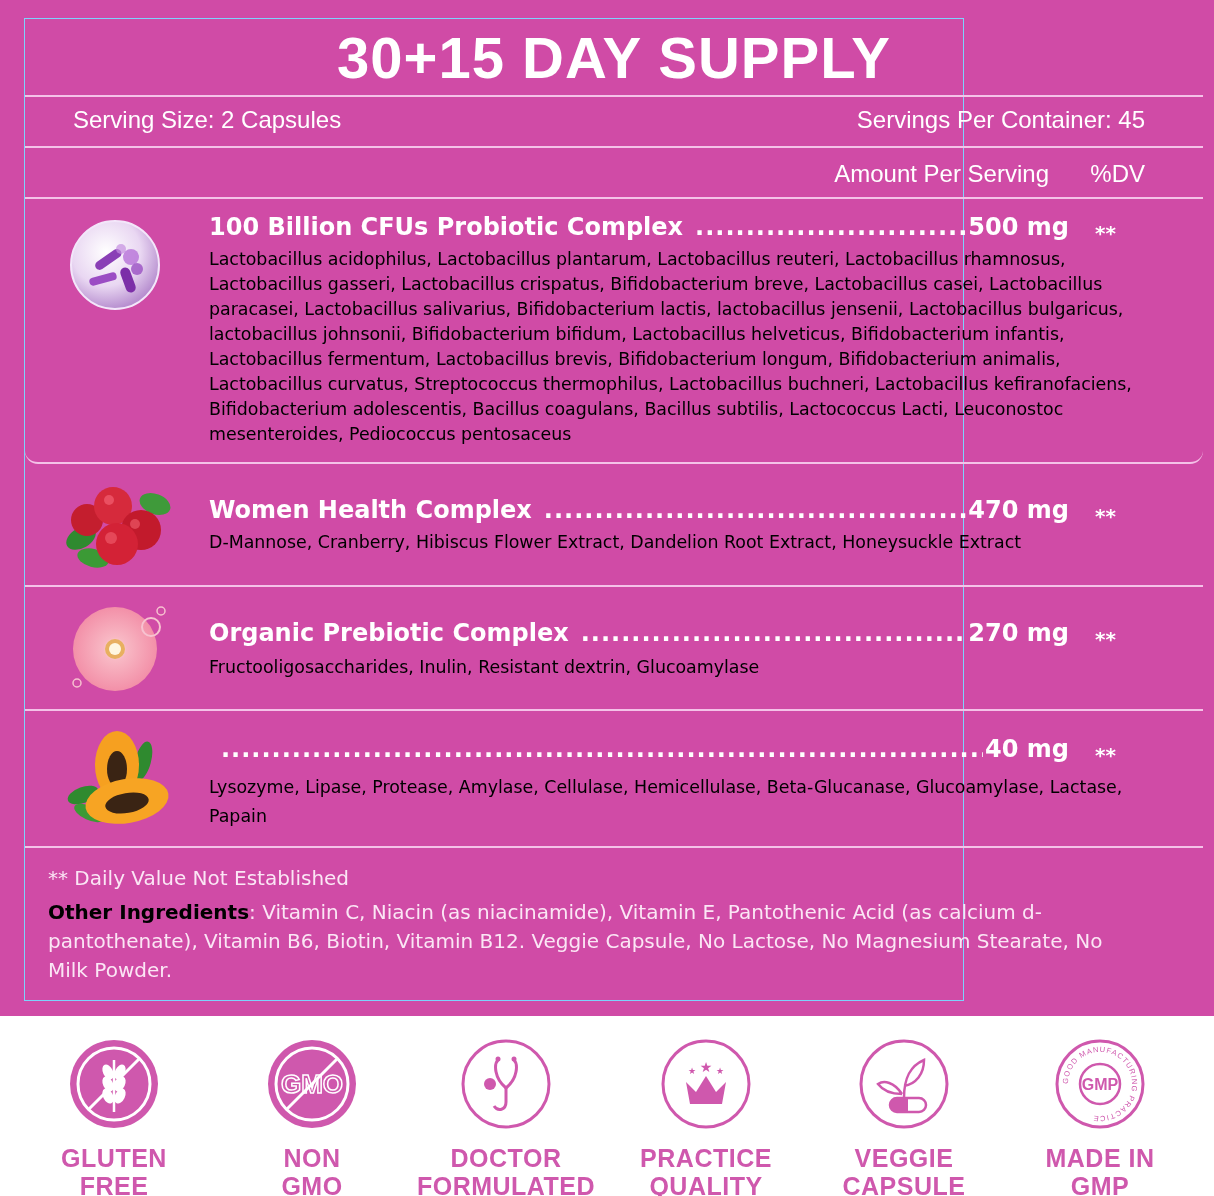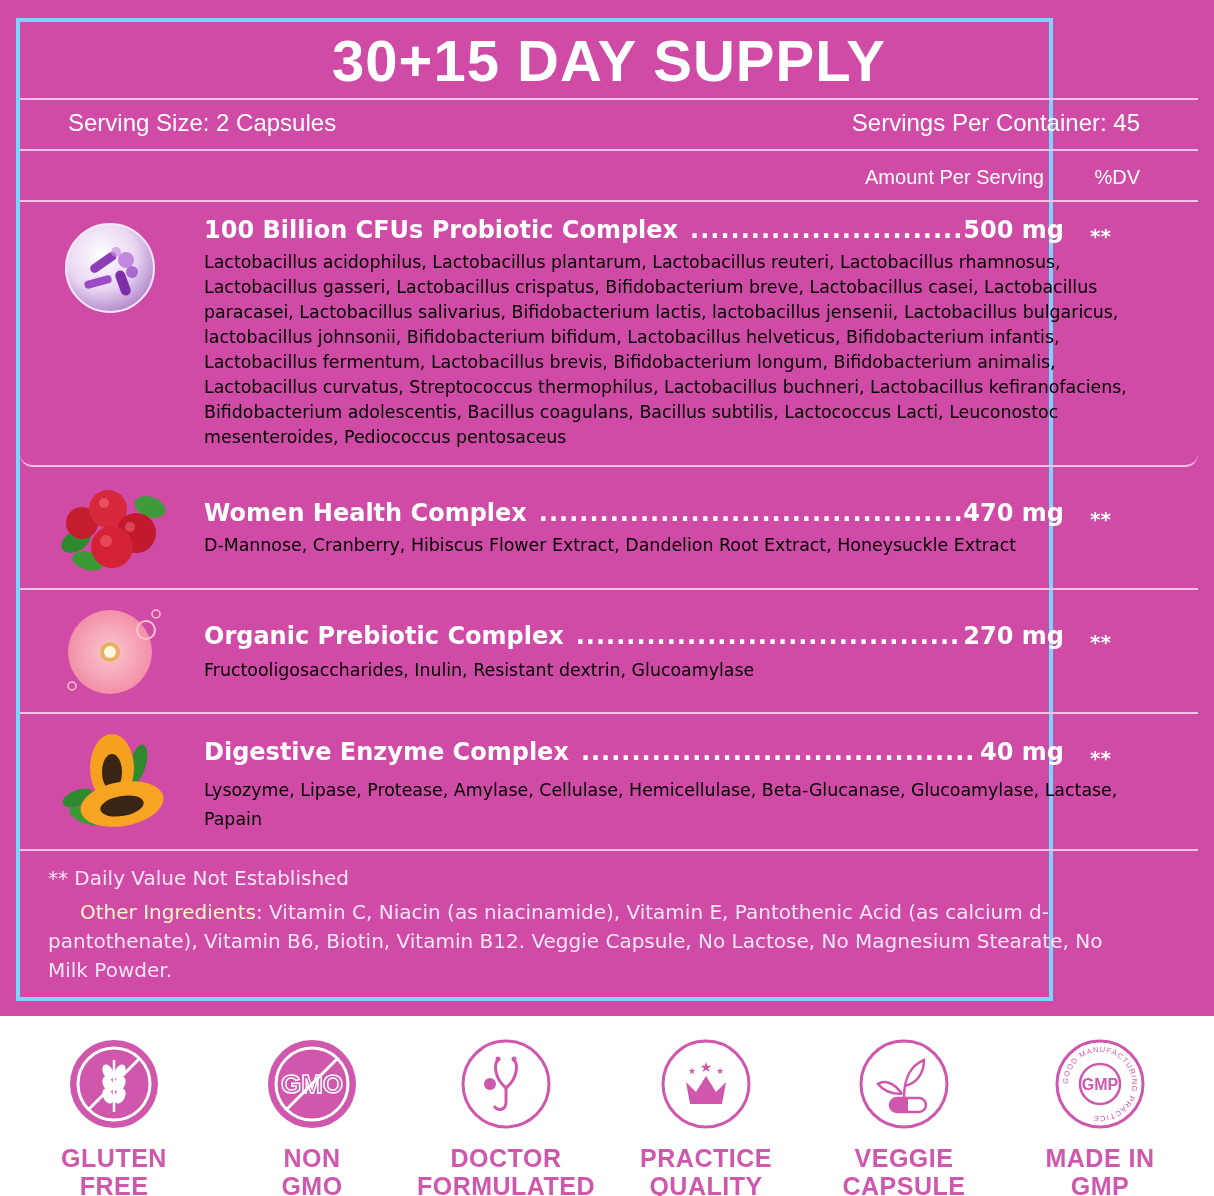--- a/index.html
+++ b/index.html
@@ -1,39 +1,39 @@
 <!DOCTYPE html>
 <html><head>
 <meta charset="utf-8">
 <style>
   * { box-sizing: border-box; margin: 0; padding: 0; }
   html, body { width: 1214px; height: 1196px; overflow: hidden; }
   body { background: #ffffff; font-family: "DejaVu Sans", "Liberation Sans", sans-serif; color: #fff; position: relative; }
   .panel { position: absolute; left: 0; top: 0; width: 1214px; height: 1016px; background: #d04ba6; }
-  .box { position: absolute; left: 16px; top: 18px; width: 1037px; height: 983px; border: 4px solid #7dd3fc; }
+  .box { position: absolute; left: 24px; top: 18px; width: 940px; height: 983px; border: 1px solid #7dd3fc; }
   .row { position: absolute; left: 0; width: 1178px; border-bottom: 2px solid #f4c2e8; }
   .title { top: 0; height: 78px; text-align: center; font-family: "Liberation Sans", sans-serif; font-weight: bold; font-size: 58px; line-height: 78px; letter-spacing: 1px; }
   .serving { top: 78px; height: 51px; font-size: 24px; line-height: 46px; font-family: "Liberation Sans", sans-serif; }
   .serving .l { position: absolute; left: 48px; }
   .serving .r { position: absolute; right: 58px; }
-  .amount { top: 129px; height: 51px; font-size: 20px; line-height: 52px; font-family: "Liberation Sans", sans-serif; padding-left: 15px; }
+  .amount { top: 129px; height: 51px; font-size: 24px; line-height: 52px; font-family: "Liberation Sans", sans-serif; padding-left: 15px; }
   .amount .a { position: absolute; right: 154px; }
   .amount .d { position: absolute; right: 58px; }
   .ing { left: 0; }
   .ing .icon { position: absolute; left: 38px; width: 116px; height: 110px; }
   .ing .head { position: absolute; left: 184px; width: 860px; font-weight: bold; font-size: 24px; display: flex; align-items: baseline; white-space: nowrap; font-family: "DejaVu Sans", sans-serif; }
   .ing .head .name { flex: 0 0 auto; }
   .ing .head .dots { flex: 1 1 auto; overflow: hidden; margin: 0 2px 0 12px; letter-spacing: 1px; font-weight: bold; }
   .ing .head .amt { flex: 0 0 auto; }
   .ing .star { position: absolute; left: 1070px; font-weight: bold; font-size: 20px; }
   .ing .desc { position: absolute; left: 184px; width: 940px; font-size: 17.4px; line-height: 25px; color: #000000; font-family: "DejaVu Sans", sans-serif; }
   .footer-notes { position: absolute; left: 48px; top: 846px; width: 1080px; font-family: "DejaVu Sans", sans-serif; font-size: 20px; color: #fbe6f5; }
   .footer-notes .dv { margin-top: 20px; font-size: 20px; }
   .footer-notes .other { margin-top: 8px; line-height: 29px; font-size: 20px; }
-  .footer-notes .other b { font-weight: normal; color: #fef9c3; margin-left: 32px; }
+  .footer-notes .other b { font-weight: bold; color: #000000; }
   .badges { position: absolute; left: 0; top: 1016px; width: 1214px; height: 180px; background: #fff; }
   .badge { position: absolute; top: 22px; width: 180px; text-align: center; }
   .badge svg { display: block; margin: 0 auto; }
   .badge .lbl { margin-top: 14px; font-family: "Liberation Sans", sans-serif; font-weight: bold; color: #cf58ad; font-size: 25px; line-height: 28px; letter-spacing: 0.5px; }
 </style>
 </head>
 <body>
 
 <div class="panel">
   <div class="box">
@@ -135,21 +135,20 @@
           <ellipse cx="80" cy="36" rx="8" ry="20" fill="#2f8a2f" transform="rotate(15 80 36)"></ellipse>
           <ellipse cx="20" cy="70" rx="16" ry="8" fill="#2f8a2f" transform="rotate(-20 20 70)"></ellipse>
           <ellipse cx="26" cy="88" rx="16" ry="7" fill="#3b9a35" transform="rotate(25 26 88)"></ellipse>
           <ellipse cx="54" cy="40" rx="22" ry="34" fill="#f6a020"></ellipse>
           <ellipse cx="54" cy="44" rx="10" ry="18" fill="#3a2414"></ellipse>
           <ellipse cx="64" cy="76" rx="42" ry="22" fill="#f7a423" transform="rotate(-10 64 76)"></ellipse>
           <ellipse cx="64" cy="78" rx="22" ry="10" fill="#3a2414" transform="rotate(-10 64 78)"></ellipse>
         </svg>
       </div>
       <div class="head" style="top:24px;">
-        <span class="name">Digestive Enzyme Complex</span>
         <span class="dots">......................................................................................................</span>
         <span class="amt">40 mg</span>
       </div>
       <span class="star" style="top:32px;">**</span>
       <div class="desc" style="top:62px;line-height:29px;">Lysozyme, Lipase, Protease, Amylase, Cellulase, Hemicellulase, Beta-Glucanase, Glucoamylase, Lactase, Papain</div>
     </div>
 
   </div>
 
   <div class="footer-notes">

